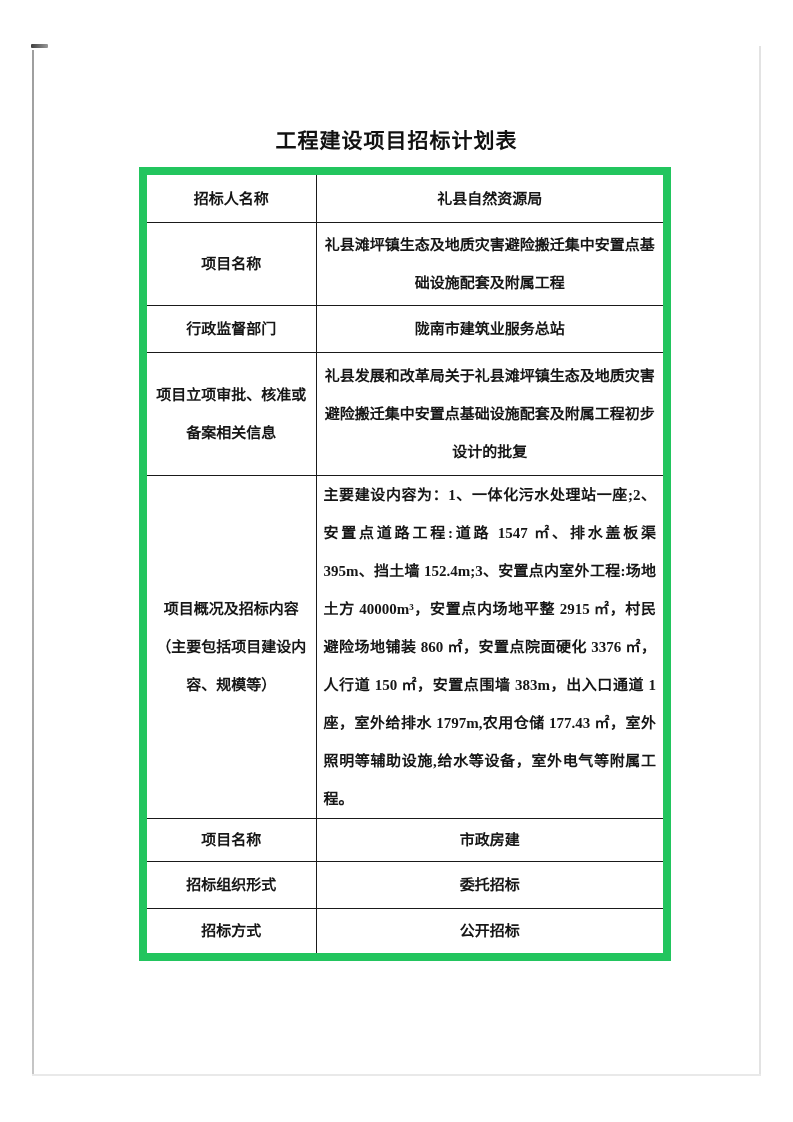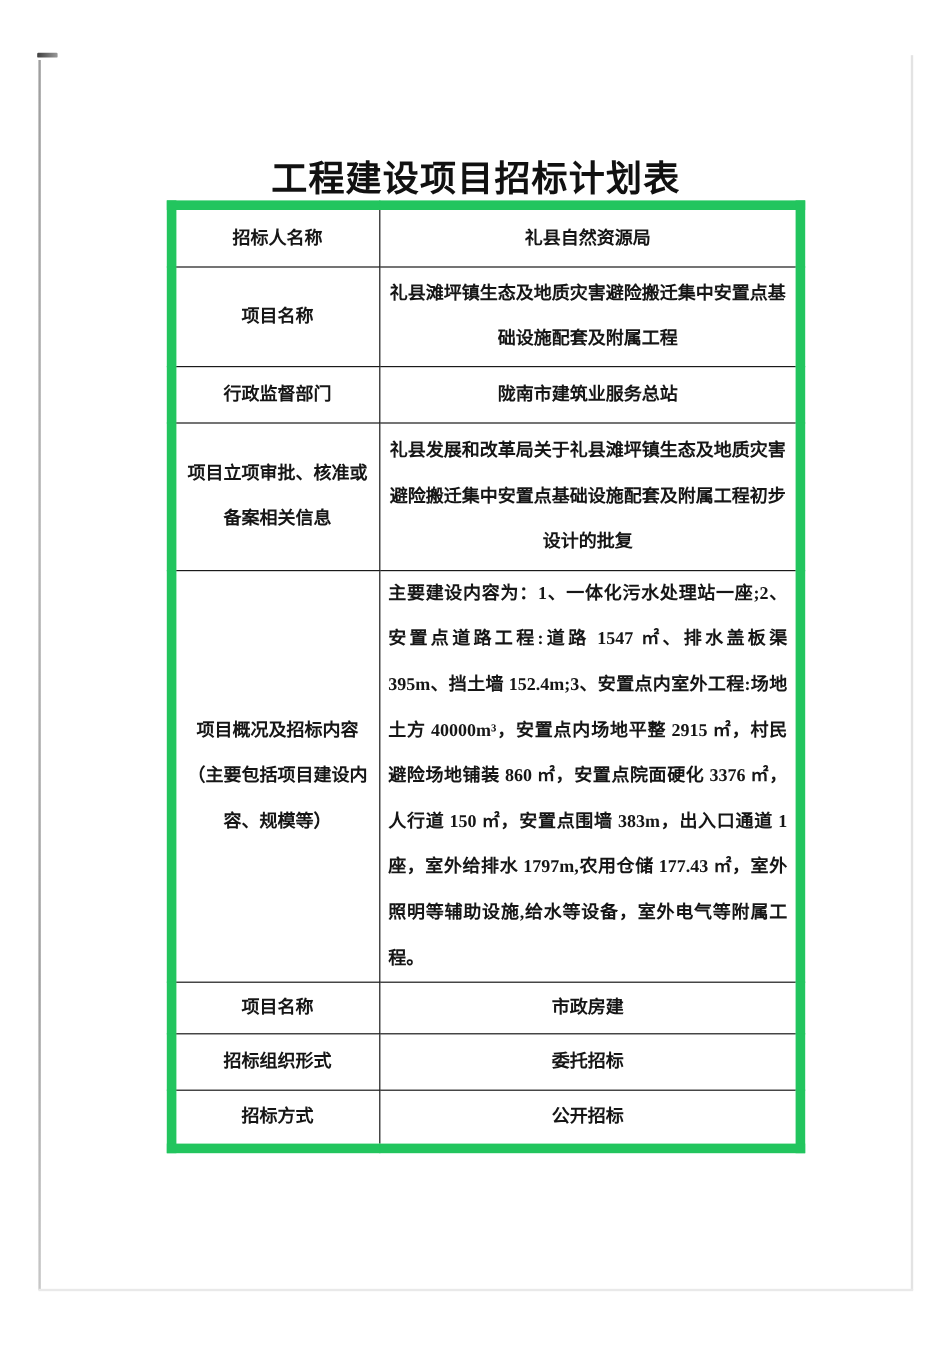--- a/index.html
+++ b/index.html
@@ -43,21 +43,21 @@
     background: #e9e9e9;
   }
   
   .doc-title {
     position: absolute;
     top: 124px;
     left: 0;
     width: 100%;
     margin: 0;
     text-align: center;
-    font-size: 30px;
+    font-size: 21px;
     font-weight: bold;
     letter-spacing: 1px;
     color: #111111;
     font-family: "Liberation Serif", "DejaVu Serif", serif;
   }
   
   table.bid-table {
     position: absolute;
     left: 139px;
     top: 167px;

